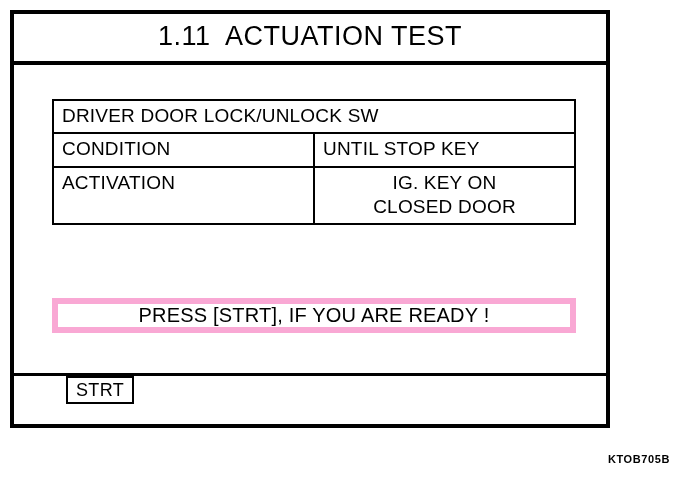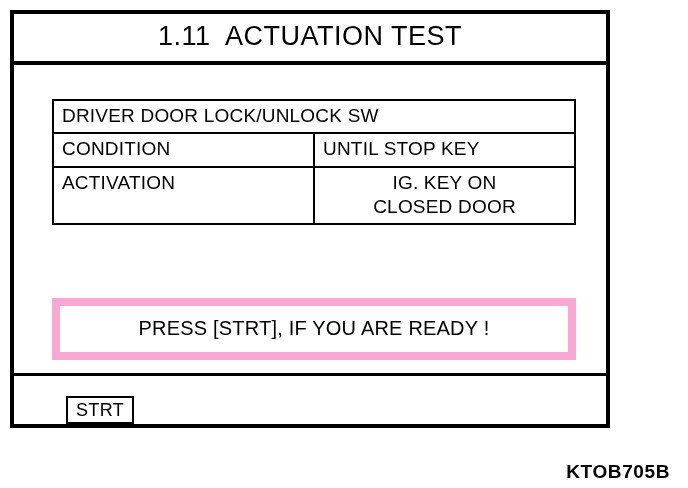--- a/index.html
+++ b/index.html
@@ -86,22 +86,22 @@
   td.cond-label { padding-bottom: 26px; }
   .cond-line { display: block; text-align: center; }
   .cond-line + .cond-line { }
 
   
   #prompt-box {
     position: absolute;
     left: 38px;
     top: 233px;
     width: 524px;
-    height: 62px;
-    border: 8px solid #f9a8d4;
+    height: 35px;
+    border: 6px solid #f9a8d4;
     box-sizing: border-box;
     display: flex;
     align-items: center;
     justify-content: center;
   }
   #prompt-text {
     font-size: 20px;
     letter-spacing: 0.2px;
     white-space: pre;
     line-height: 1;
@@ -111,21 +111,21 @@
   
   #softkey-bar {
     position: absolute;
     left: 0;
     right: 0;
     bottom: 0;
     height: 51px;
     border-top: 3px solid #000;
     box-sizing: border-box;
     display: flex;
-    align-items: flex-end;
+    align-items: flex-start;
   }
   .softkey {
     border: 2px solid #000;
     box-sizing: border-box;
     height: 28px;
     min-width: 68px;
     display: flex;
     align-items: center;
     justify-content: center;
     font-size: 18px;
@@ -134,22 +134,22 @@
     line-height: 1;
     padding: 0 7px;
   }
   #softkey-start { margin-left: 52px; }
   #softkey-stop  { margin-left: 18px; }
 
   
   #figure-caption {
     position: absolute;
     right: 18px;
-    bottom: 5px;
-    font-size: 19px;
+    bottom: 23px;
+    font-size: 11px;
     font-weight: bold;
     letter-spacing: 0.6px;
   }
 </style>
 </head>
 <body>
 
 <div id="device-frame">
 
   <div id="title-bar">

